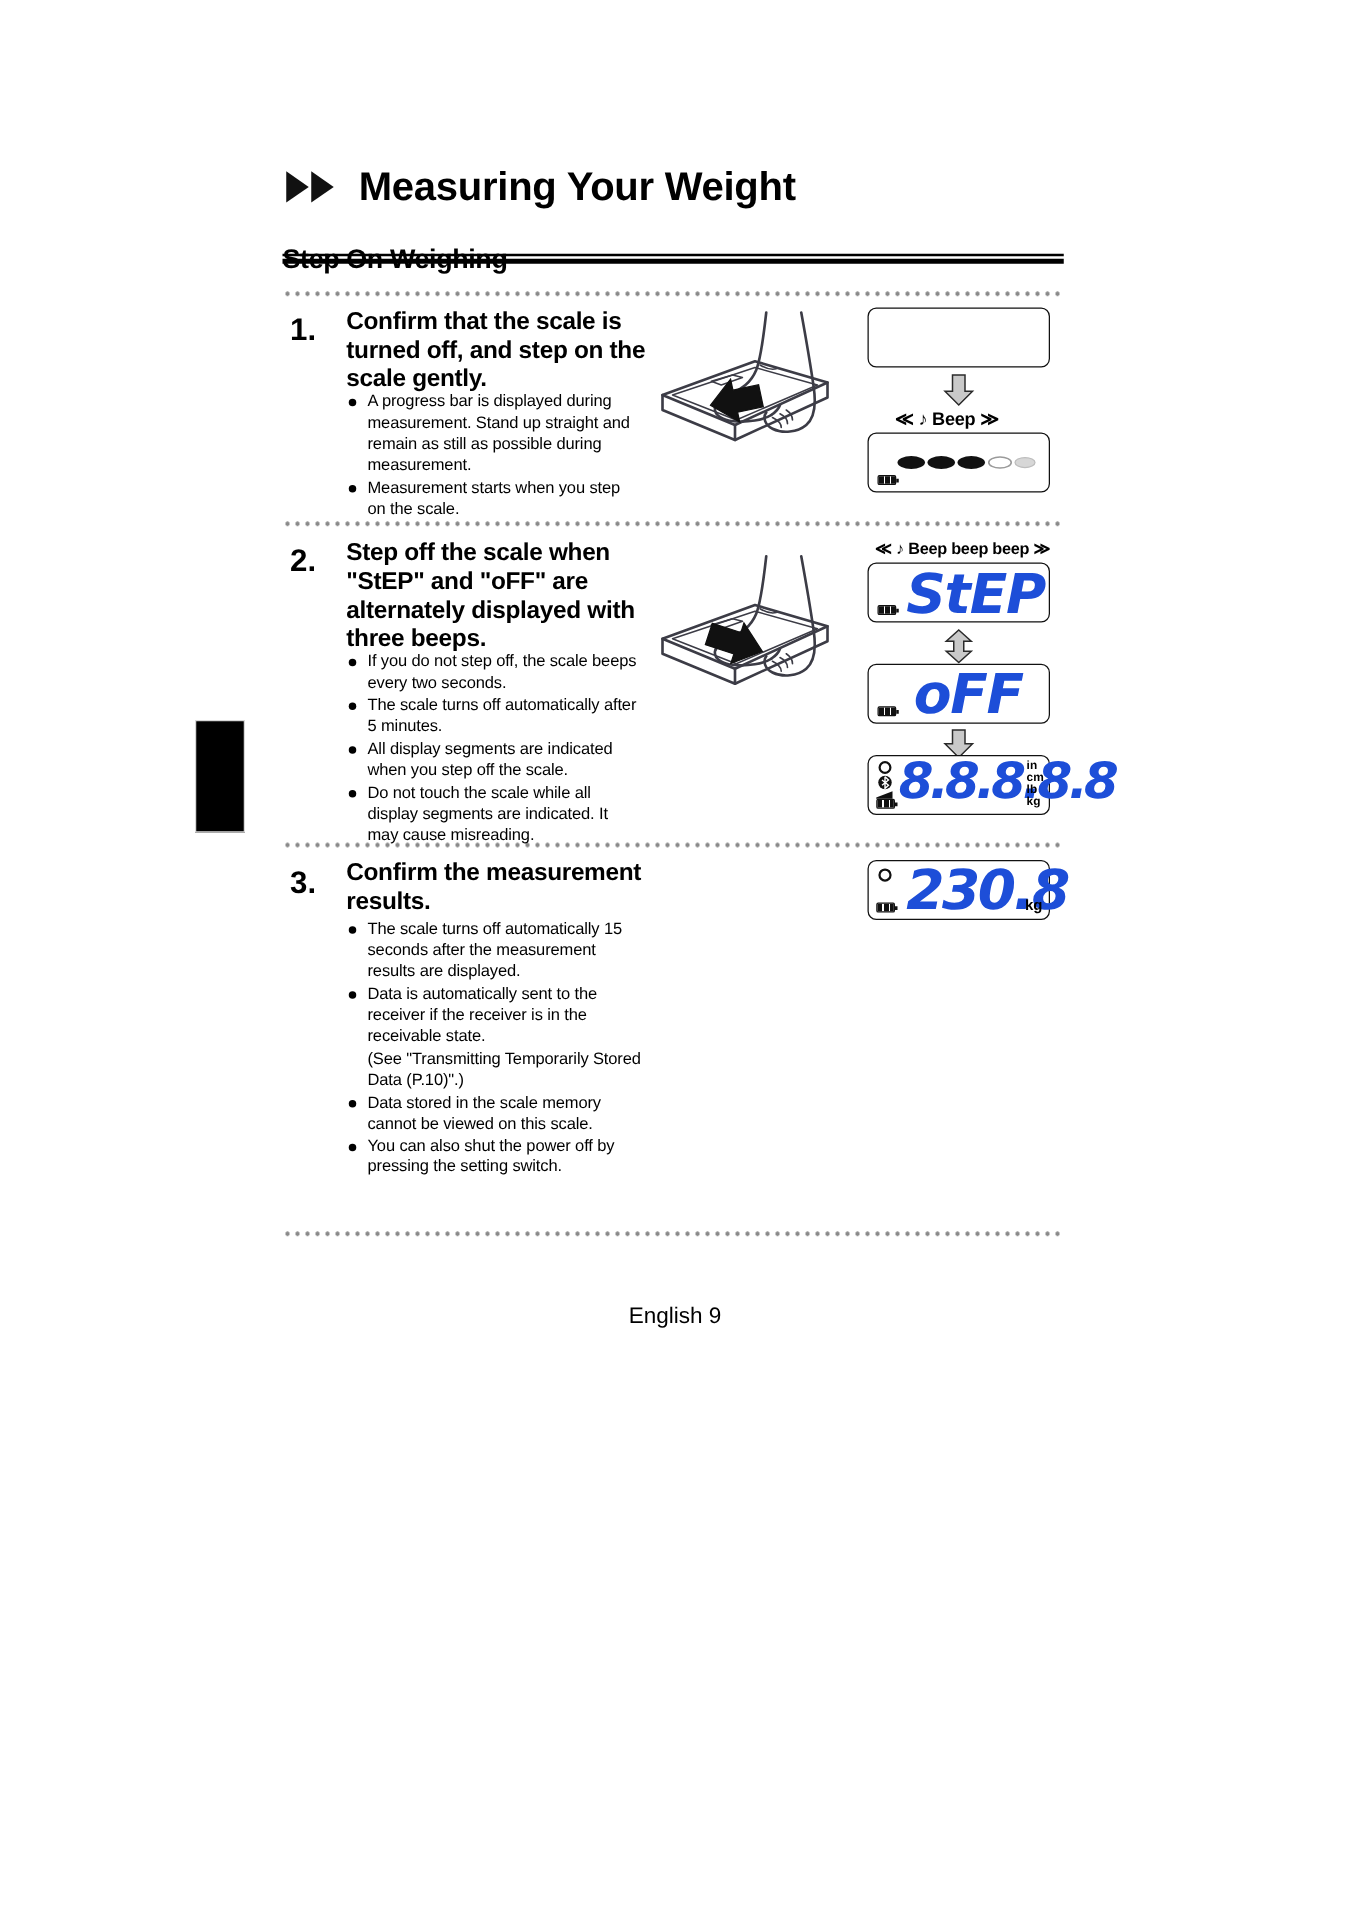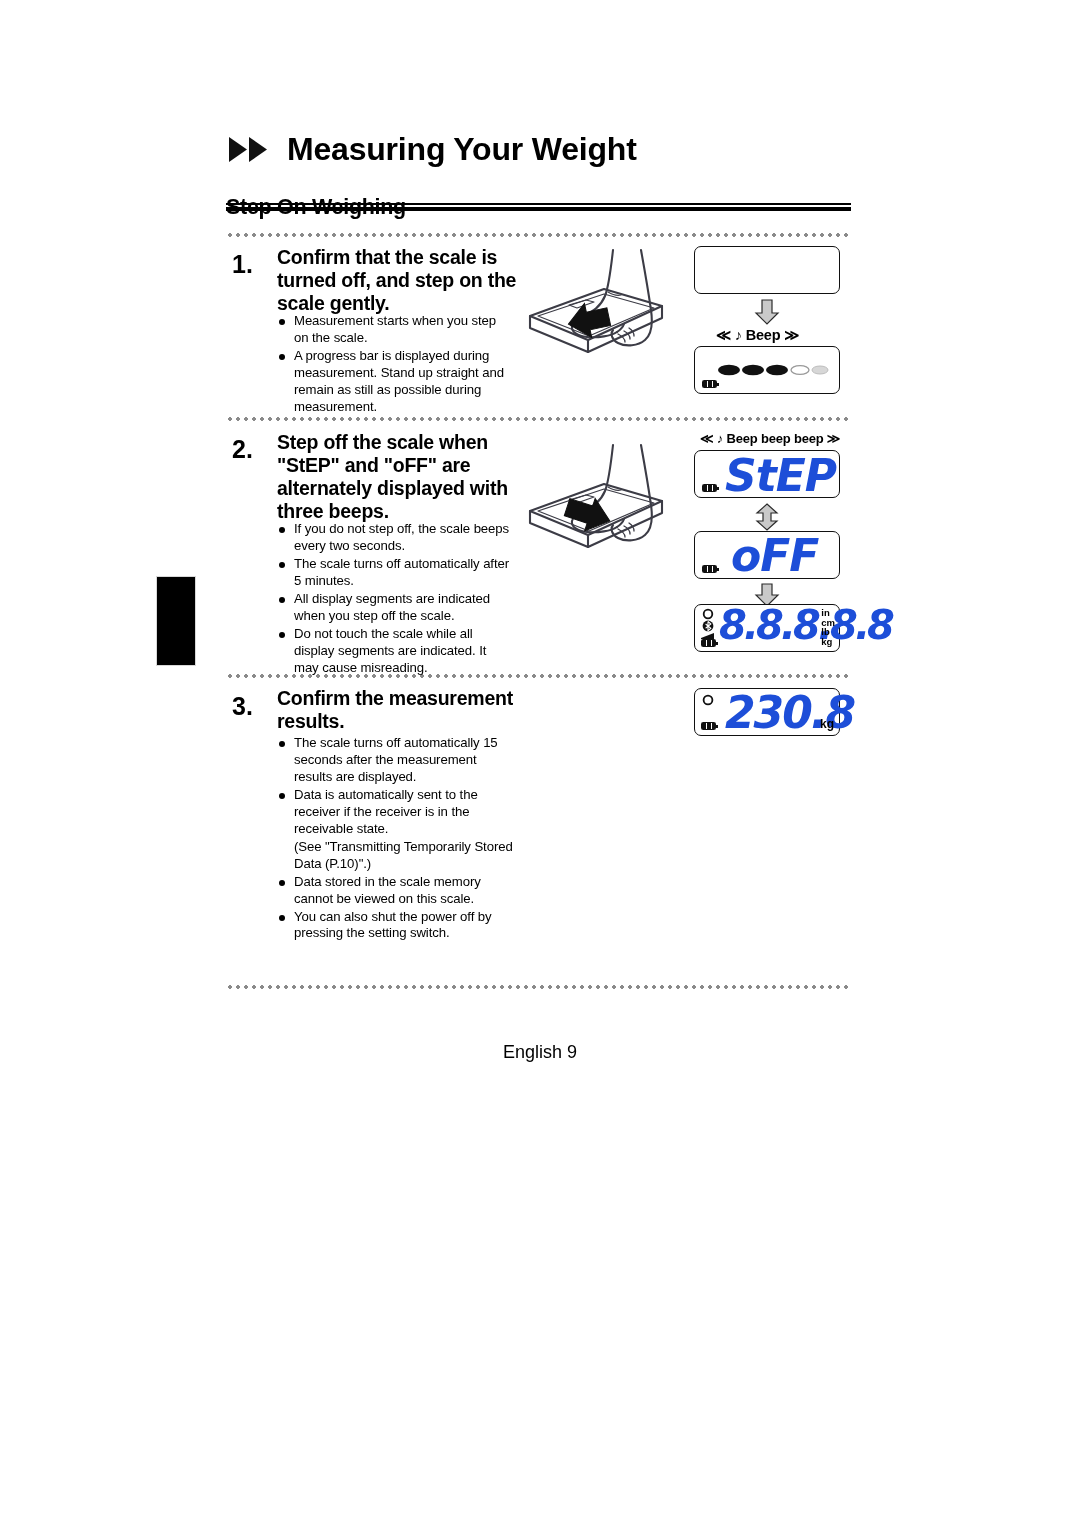--- a/index.html
+++ b/index.html
@@ -235,22 +235,22 @@
   <div class="dotted" style="top:233px"></div>
   <div class="dotted" style="top:417px"></div>
   <div class="dotted" style="top:674px"></div>
   <div class="dotted" style="top:985px"></div>
 
   <div class="step">
     <div class="step-num" style="left:232px; top:252px;">1.</div>
     <div class="step-head" style="left:277px; top:246px; width:240px;">Confirm that the scale is turned off, and step on the scale gently.</div>
 
     <div class="bullets" style="left:277px; top:313px; width:236px;">
+      <div class="bi">A progress bar is displayed during measurement. Stand up straight and remain as still as possible during measurement.</div>
       <div class="bi">Measurement starts when you step on the scale.</div>
-      <div class="bi">A progress bar is displayed during measurement. Stand up straight and remain as still as possible during measurement.</div>
     </div>
 
     <div class="illus" style="left:512px; top:248px;">
       <svg width="172" height="160" viewBox="0 0 172 160">
         <g fill="none" stroke="#3c3c46" stroke-width="2.1" stroke-linejoin="round" stroke-linecap="round">
 
           <path d="M18,68 L92,41 L150,58 L76,92 Z"></path>
           <path d="M18,68 L18,80 L76,104 L76,92"></path>
           <path d="M150,58 L150,70 L76,104"></path>
           <path d="M26,68 L92,46 L142,60 L77,88 Z" stroke-width="1.2"></path>

